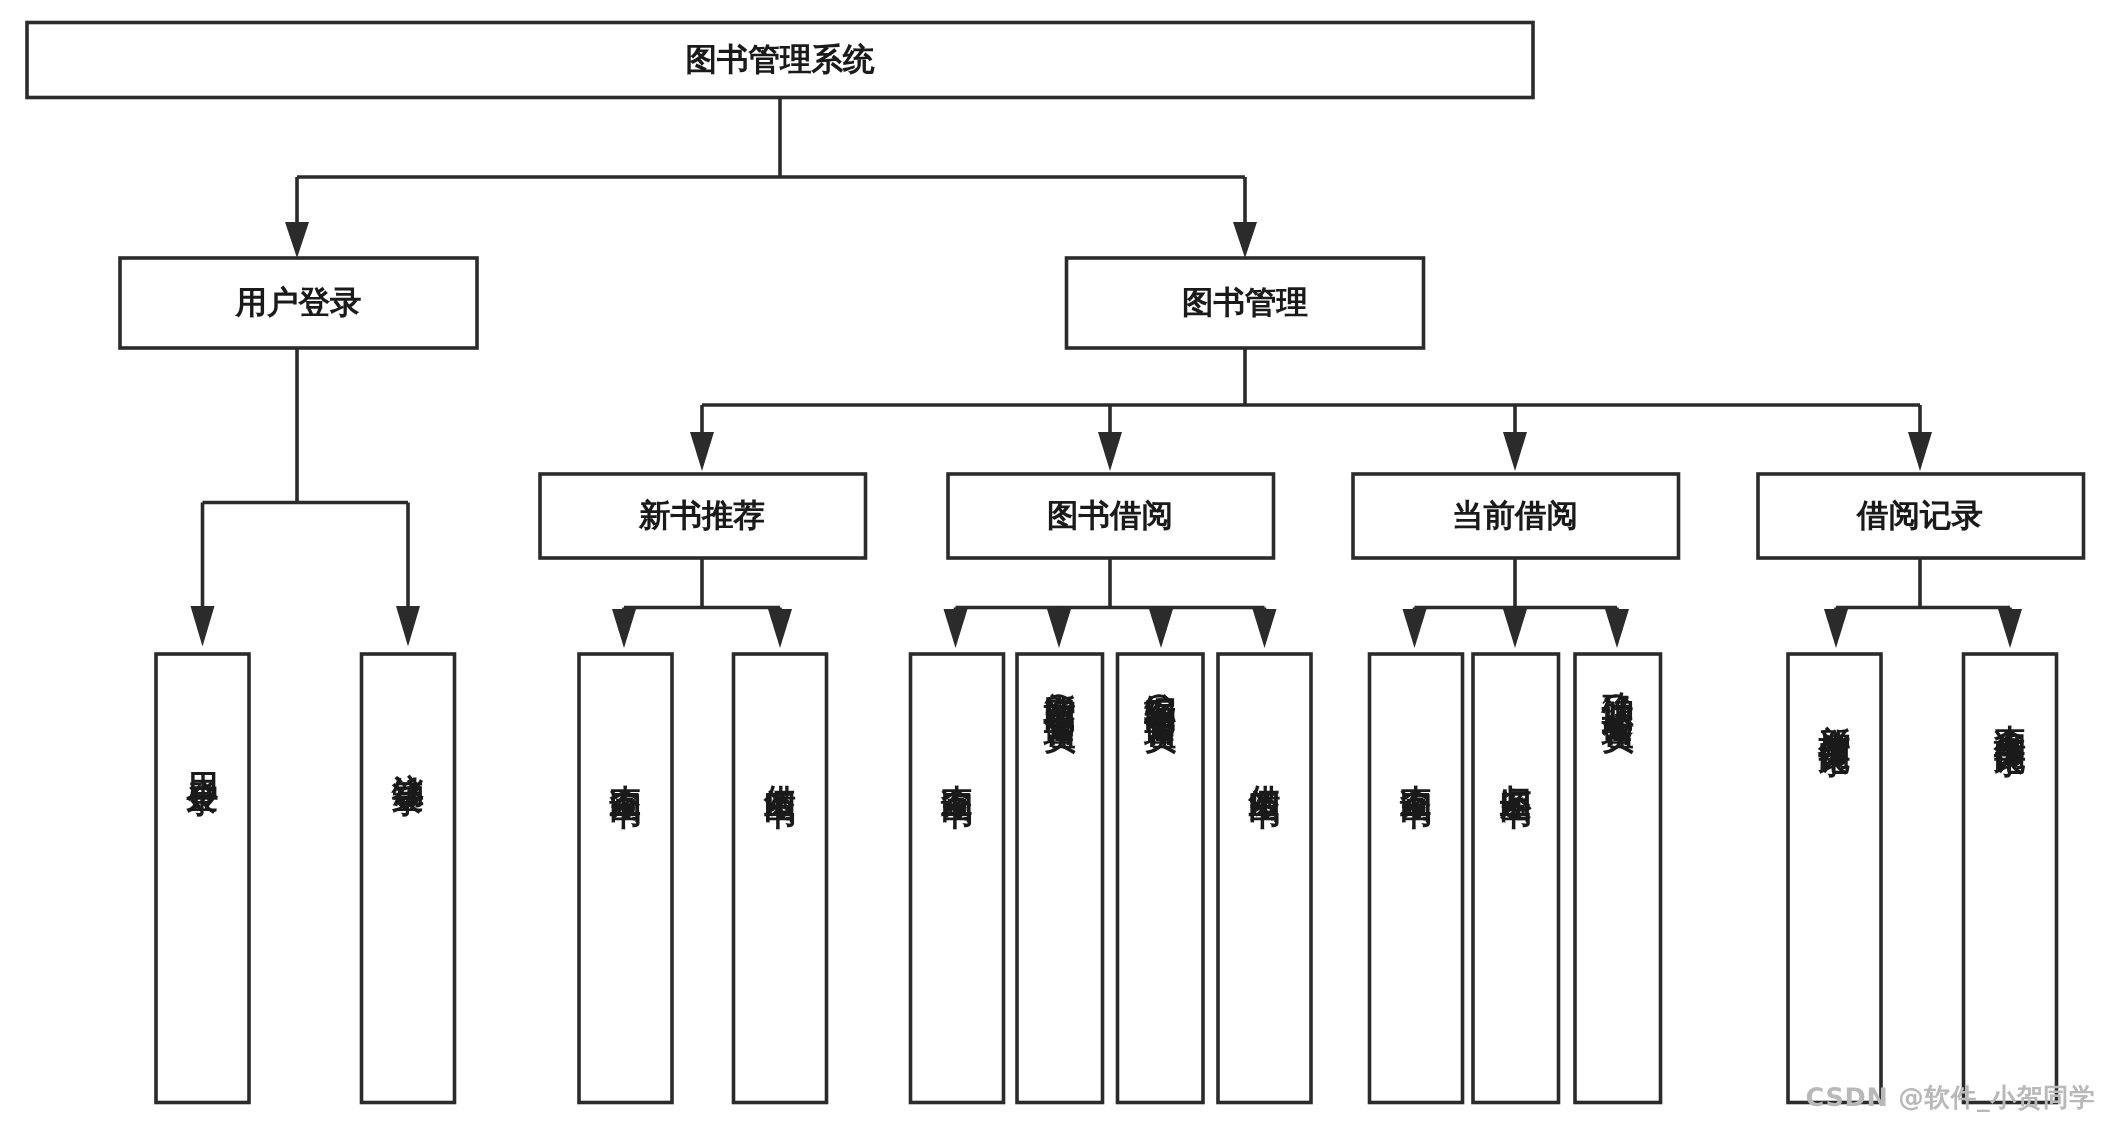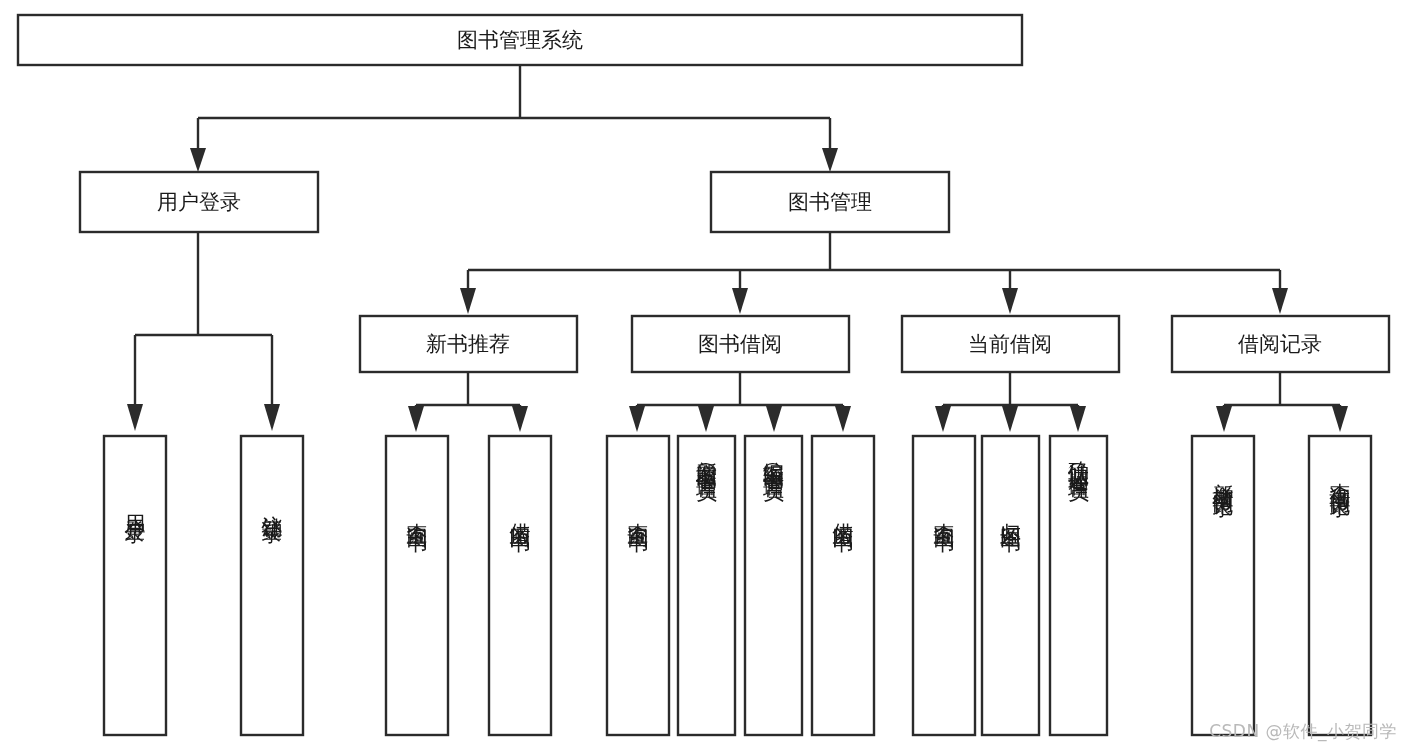--- a/index.html
+++ b/index.html
@@ -10,20 +10,21 @@
   }
   body {
     font-family: "DejaVu Sans", "Liberation Sans", sans-serif;
   }
   #diagram-root {
     position: relative;
     width: 1405px;
     height: 747px;
     background: #ffffff;
     overflow: hidden;
+    font-weight: bold;
   }
   svg#diagram-svg {
     position: absolute;
     left: 0;
     top: 0;
     width: 1405px;
     height: 747px;
     display: block;
   }
   .node-box {

